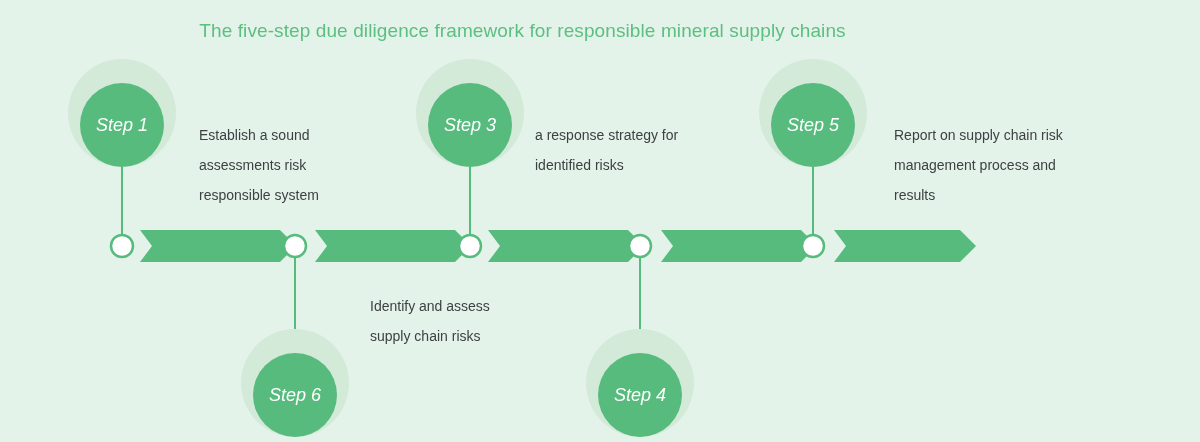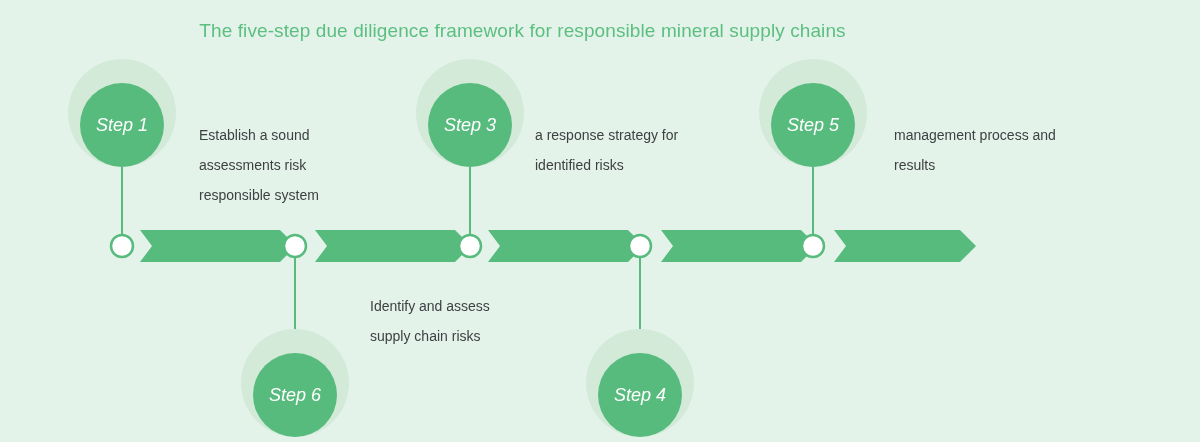--- a/index.html
+++ b/index.html
@@ -142,17 +142,18 @@
       <span>Step 4</span>
     </div>
   </div>
 
   <div class="step-node" style="left:759px; top:59px;">
     <div class="disc">
       <span>Step 5</span>
     </div>
   </div>
   <div class="desc" style="left:894px; top:120px;">
+    <div>Report on supply chain risk</div>
     <div>management process and</div>
     <div>results</div>
   </div>
 
 </div>
 
 </body></html>

